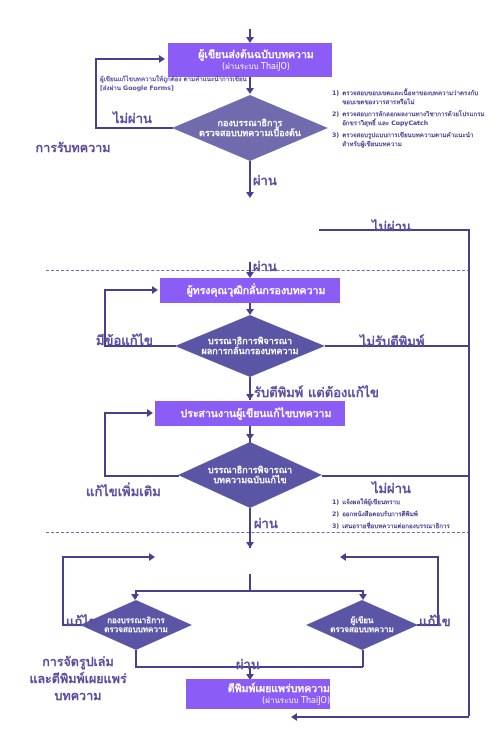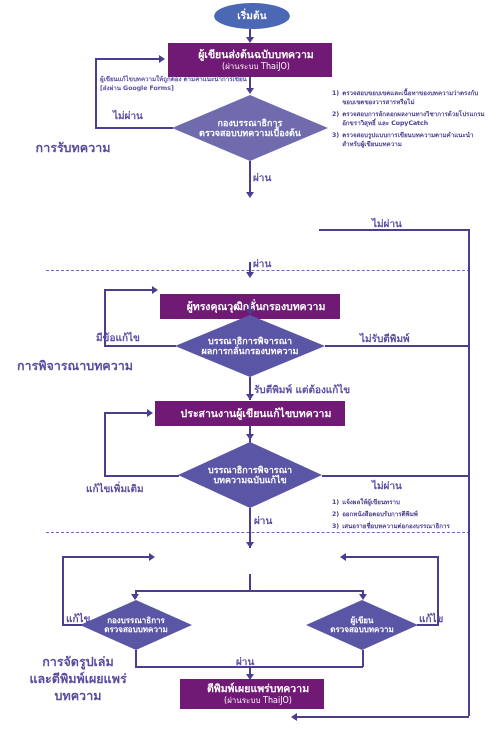--- a/index.html
+++ b/index.html
@@ -13,21 +13,21 @@
     display:flex;flex-direction:column;align-items:center;justify-content:center;
     color:#ffffff;text-align:center;line-height:1.15;
   }
   
   .term{
     background:#4a68b3;border-radius:50%;
     font-size:10px;font-weight:bold;letter-spacing:.2px;
   }
   
   .proc{
-    background:#701a75;font-size:10.5px;font-weight:bold;padding-left:12px;
+    background:#8b5cf6;font-size:10.5px;font-weight:bold;padding-left:12px;
   }
   .proc .sub{font-size:8px;font-weight:normal;margin-top:2px;opacity:.95;}
   
   .dec{
     background:#5b55a6;font-size:9px;font-weight:bold;
     clip-path:polygon(50% 0%,100% 50%,50% 100%,0% 50%);
   }
   .dec.light{background:#6f6bac;}
   .dec span{display:block;}
   
@@ -44,21 +44,21 @@
     border-right:6px solid #4a3f8f;border-left:0;
   }
   .arw.right{
     border-top:4.5px solid transparent;border-bottom:4.5px solid transparent;
     border-left:6px solid #4a3f8f;border-right:0;
   }
   
   .sep{position:absolute;height:0;border-top:1.3px dashed #6f68b5;}
   
   .elbl{
-    position:absolute;color:#5b4fa3;font-size:10px;font-weight:bold;
+    position:absolute;color:#5b4fa3;font-size:13px;font-weight:bold;
     white-space:nowrap;
   }
   
   .stage-title{
     position:absolute;color:#5b4b9e;font-weight:bold;
     font-size:12.5px;line-height:1.35;text-align:center;
   }
   
   .note{
     position:absolute;color:#4a3f8f;font-size:6.2px;line-height:1.5;
@@ -76,33 +76,27 @@
 </head>
 <body>
 
 <div id="stage">
 
   <div class="sep" style="left:46px;top:270px;width:424px;"></div>
   <div class="sep" style="left:46px;top:532px;width:424px;"></div>
 
   <div class="stage-title" style="left:8px;top:140px;width:130px;">
     <span>การรับทความ</span>
-  </div>
-  <div class="stage-title" style="left:0px;top:358px;width:150px;">
-    <span>การพิจารณาบทความ</span>
   </div>
   <div class="stage-title" style="left:4px;top:637px;width:148px;white-space:pre-line;">
     <span>การจัดรูปเล่ม
 และตีพิมพ์เผยแพร่
 บทความ</span>
   </div>
 
-  <div class="node term" style="left:214px;top:3px;width:76px;height:26px;">
-    <span>เริ่มต้น</span>
-  </div>
   <div class="ln lv" style="left:249.2px;top:29px;height:9px;"></div>
   <div class="arw down" style="left:245.5px;top:37px;"></div>
 
   <div class="node proc" style="left:168px;top:43px;width:164px;height:34px;">
     <span>ผู้เขียนส่งต้นฉบับบทความ</span>
     <span class="sub">(ผ่านระบบ ThaiJO)</span>
   </div>
   <div class="ln lv" style="left:249.2px;top:77px;height:13px;"></div>
   <div class="arw down" style="left:245.5px;top:88px;"></div>
 
@@ -145,21 +139,21 @@
   <div class="ln lh" style="left:319px;top:229px;width:151px;"></div>
   <div class="ln lv" style="left:468.4px;top:229px;height:487px;"></div>
   <div class="ln lh" style="left:296px;top:716px;width:173px;"></div>
   <div class="arw left" style="left:291px;top:712.5px;"></div>
   <div class="elbl" style="left:372px;top:216px;">ไม่ผ่าน</div>
 
   <div class="ln lv" style="left:249.2px;top:262px;height:14px;"></div>
   <div class="arw down" style="left:245.5px;top:272px;"></div>
   <div class="elbl" style="left:253px;top:256px;">ผ่าน</div>
 
-  <div class="node proc" style="left:160px;top:294px;width:180px;height:25px;">
+  <div class="node proc" style="left:160px;top:278px;width:180px;height:25px;">
     <span>ผู้ทรงคุณวุฒิกลั่นกรองบทความ</span>
   </div>
   <div class="ln lv" style="left:249.2px;top:303px;height:10px;"></div>
   <div class="arw down" style="left:245.5px;top:309px;"></div>
 
   <div class="node dec" style="left:175px;top:315px;width:150px;height:62px;">
     <span>บรรณาธิการพิจารณา</span>
     <span>ผลการกลั่นกรองบทความ</span>
   </div>
 
@@ -244,19 +238,19 @@
   <div class="arw left" style="left:340px;top:552.5px;"></div>
   <div class="elbl" style="left:419px;top:611px;">แก้ไข</div>
 
   <div class="ln lv" style="left:135px;top:650px;height:17px;"></div>
   <div class="ln lv" style="left:362px;top:650px;height:17px;"></div>
   <div class="ln lh" style="left:135px;top:666px;width:228px;"></div>
   <div class="ln lv" style="left:249.2px;top:666px;height:12px;"></div>
   <div class="arw down" style="left:245.5px;top:674px;"></div>
   <div class="elbl" style="left:236px;top:654px;">ผ่าน</div>
 
-  <div class="node proc" style="left:180px;top:679px;width:144px;height:30px;">
+  <div class="node proc" style="left:186px;top:679px;width:144px;height:30px;align-items:flex-end;">
     <span>ตีพิมพ์เผยแพร่บทความ</span>
     <span class="sub">(ผ่านระบบ ThaiJO)</span>
   </div>
 
 
 </div>
 
 </body></html>

